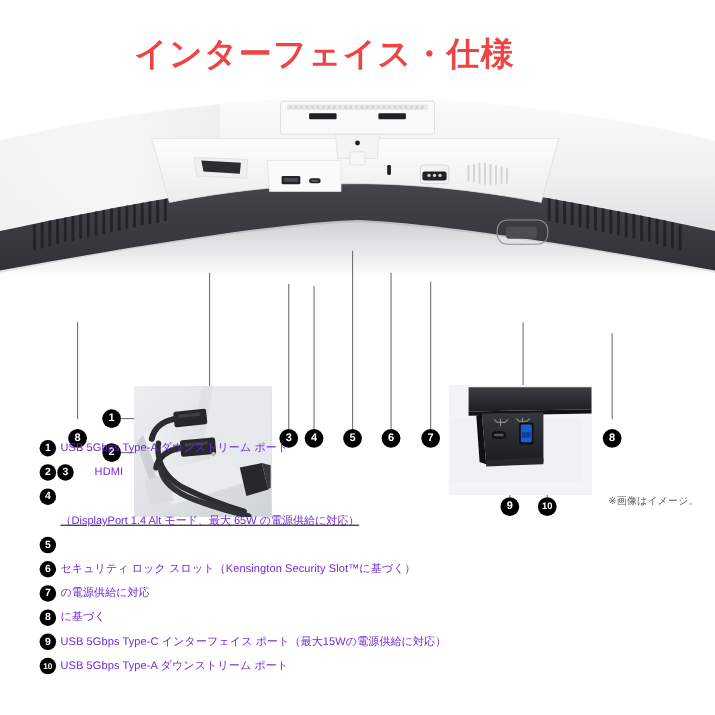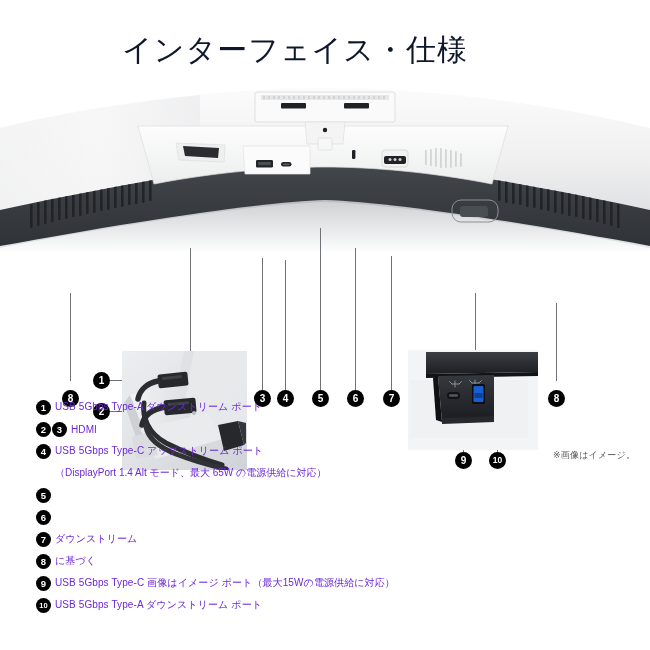--- a/index.html
+++ b/index.html
@@ -18,23 +18,23 @@
   }
 
   
   #page-title {
     position: absolute;
     left: 0;
     top: 32px;
     width: 590px;
     text-align: center;
     font-size: 30px;
-    font-weight: 400;
+    font-weight: 700;
     letter-spacing: 1px;
-    color: #0f172a;
+    color: #ef4444;
     line-height: 1.2;
   }
 
   
   #illustration {
     position: absolute;
     left: 0;
     top: 88px;
     width: 650px;
     height: 300px;
@@ -139,23 +139,24 @@
     margin-right: 4px;
   }
   .legend-marker.wide { font-size: 7.5px; }
   .legend-text {
     font-size: 10px;
     color: #6d28d9;
     letter-spacing: 0.1px;
   }
   .legend-row.indent {
     padding-left: 19px;
+    text-decoration: underline;
   }
   .legend-row.indent .legend-text { letter-spacing: 0; }
-  .legend-gap { margin-left: 0; }
+  .legend-gap { margin-left: 15px; }
 </style>
 </head>
 <body>
 
 <div id="page-title">インターフェイス・仕様</div>
 
 <div id="illustration">
 
   <div class="monitor-wrap">
     <svg width="650" height="165" viewBox="0 0 650 165">
@@ -452,48 +453,48 @@
   </div>
 
   <div class="legend-row">
     <span class="legend-marker">2</span>
     <span class="legend-marker" style="margin-left:-3px;">3</span>
     <span class="legend-text legend-gap">HDMI</span>
   </div>
 
   <div class="legend-row">
     <span class="legend-marker">4</span>
-    <span class="legend-text">USB 5Gbps Type-C アップストリーム ポート</span>
   </div>
 
   <div class="legend-row indent">
     <span class="legend-text">（DisplayPort 1.4 Alt モード、最大 65W の電源供給に対応）</span>
   </div>
 
   <div class="legend-row">
     <span class="legend-marker">5</span>
   </div>
 
   <div class="legend-row">
     <span class="legend-marker">6</span>
+    <span class="legend-text">セキュリティ ロック スロット（Kensington Security Slot™に基づく）</span>
   </div>
 
   <div class="legend-row">
     <span class="legend-marker">7</span>
-    <span class="legend-text">ダウンストリーム</span>
+    <span class="legend-text">の電源供給に対応</span>
   </div>
 
   <div class="legend-row">
     <span class="legend-marker">8</span>
     <span class="legend-text">に基づく</span>
   </div>
 
   <div class="legend-row">
     <span class="legend-marker">9</span>
-    <span class="legend-text">USB 5Gbps Type-C 画像はイメージ ポート（最大15Wの電源供給に対応）</span>
+    <span class="legend-text">USB 5Gbps Type-C インターフェイス ポート（最大15Wの電源供給に対応）</span>
   </div>
 
   <div class="legend-row">
     <span class="legend-marker wide">10</span>
     <span class="legend-text">USB 5Gbps Type-A ダウンストリーム ポート</span>
   </div>
 
 </div>
 
 </body></html>

